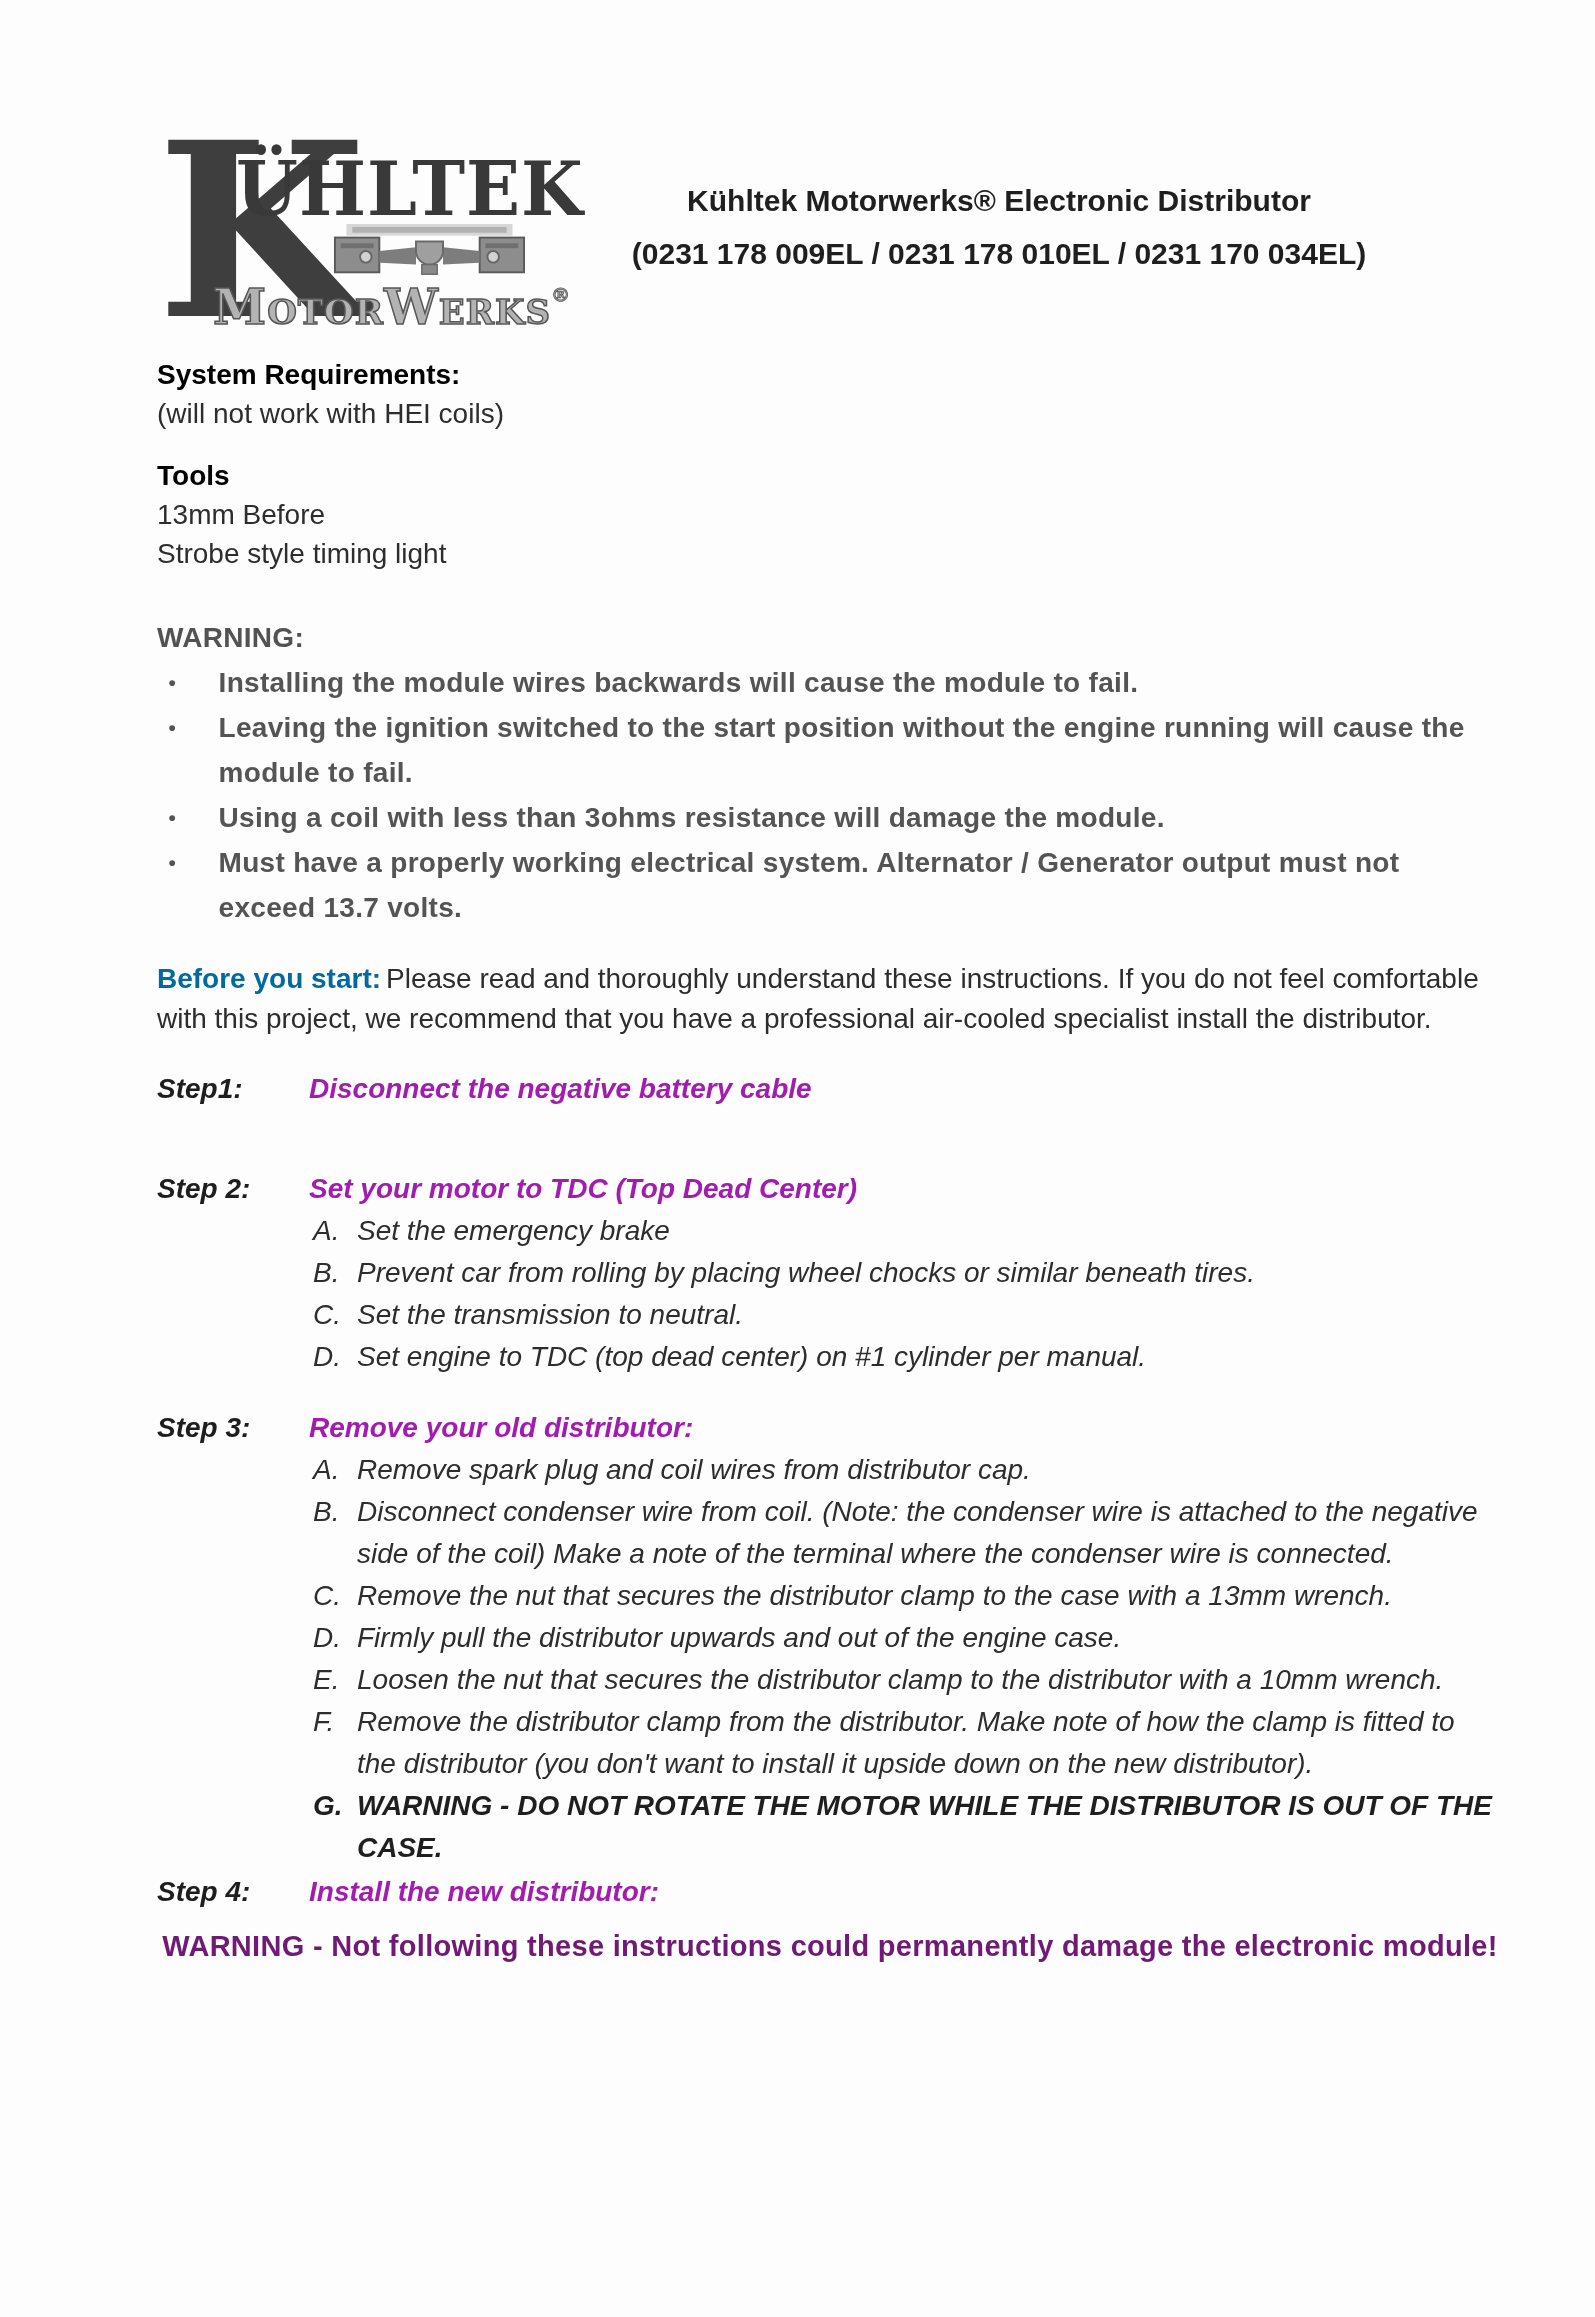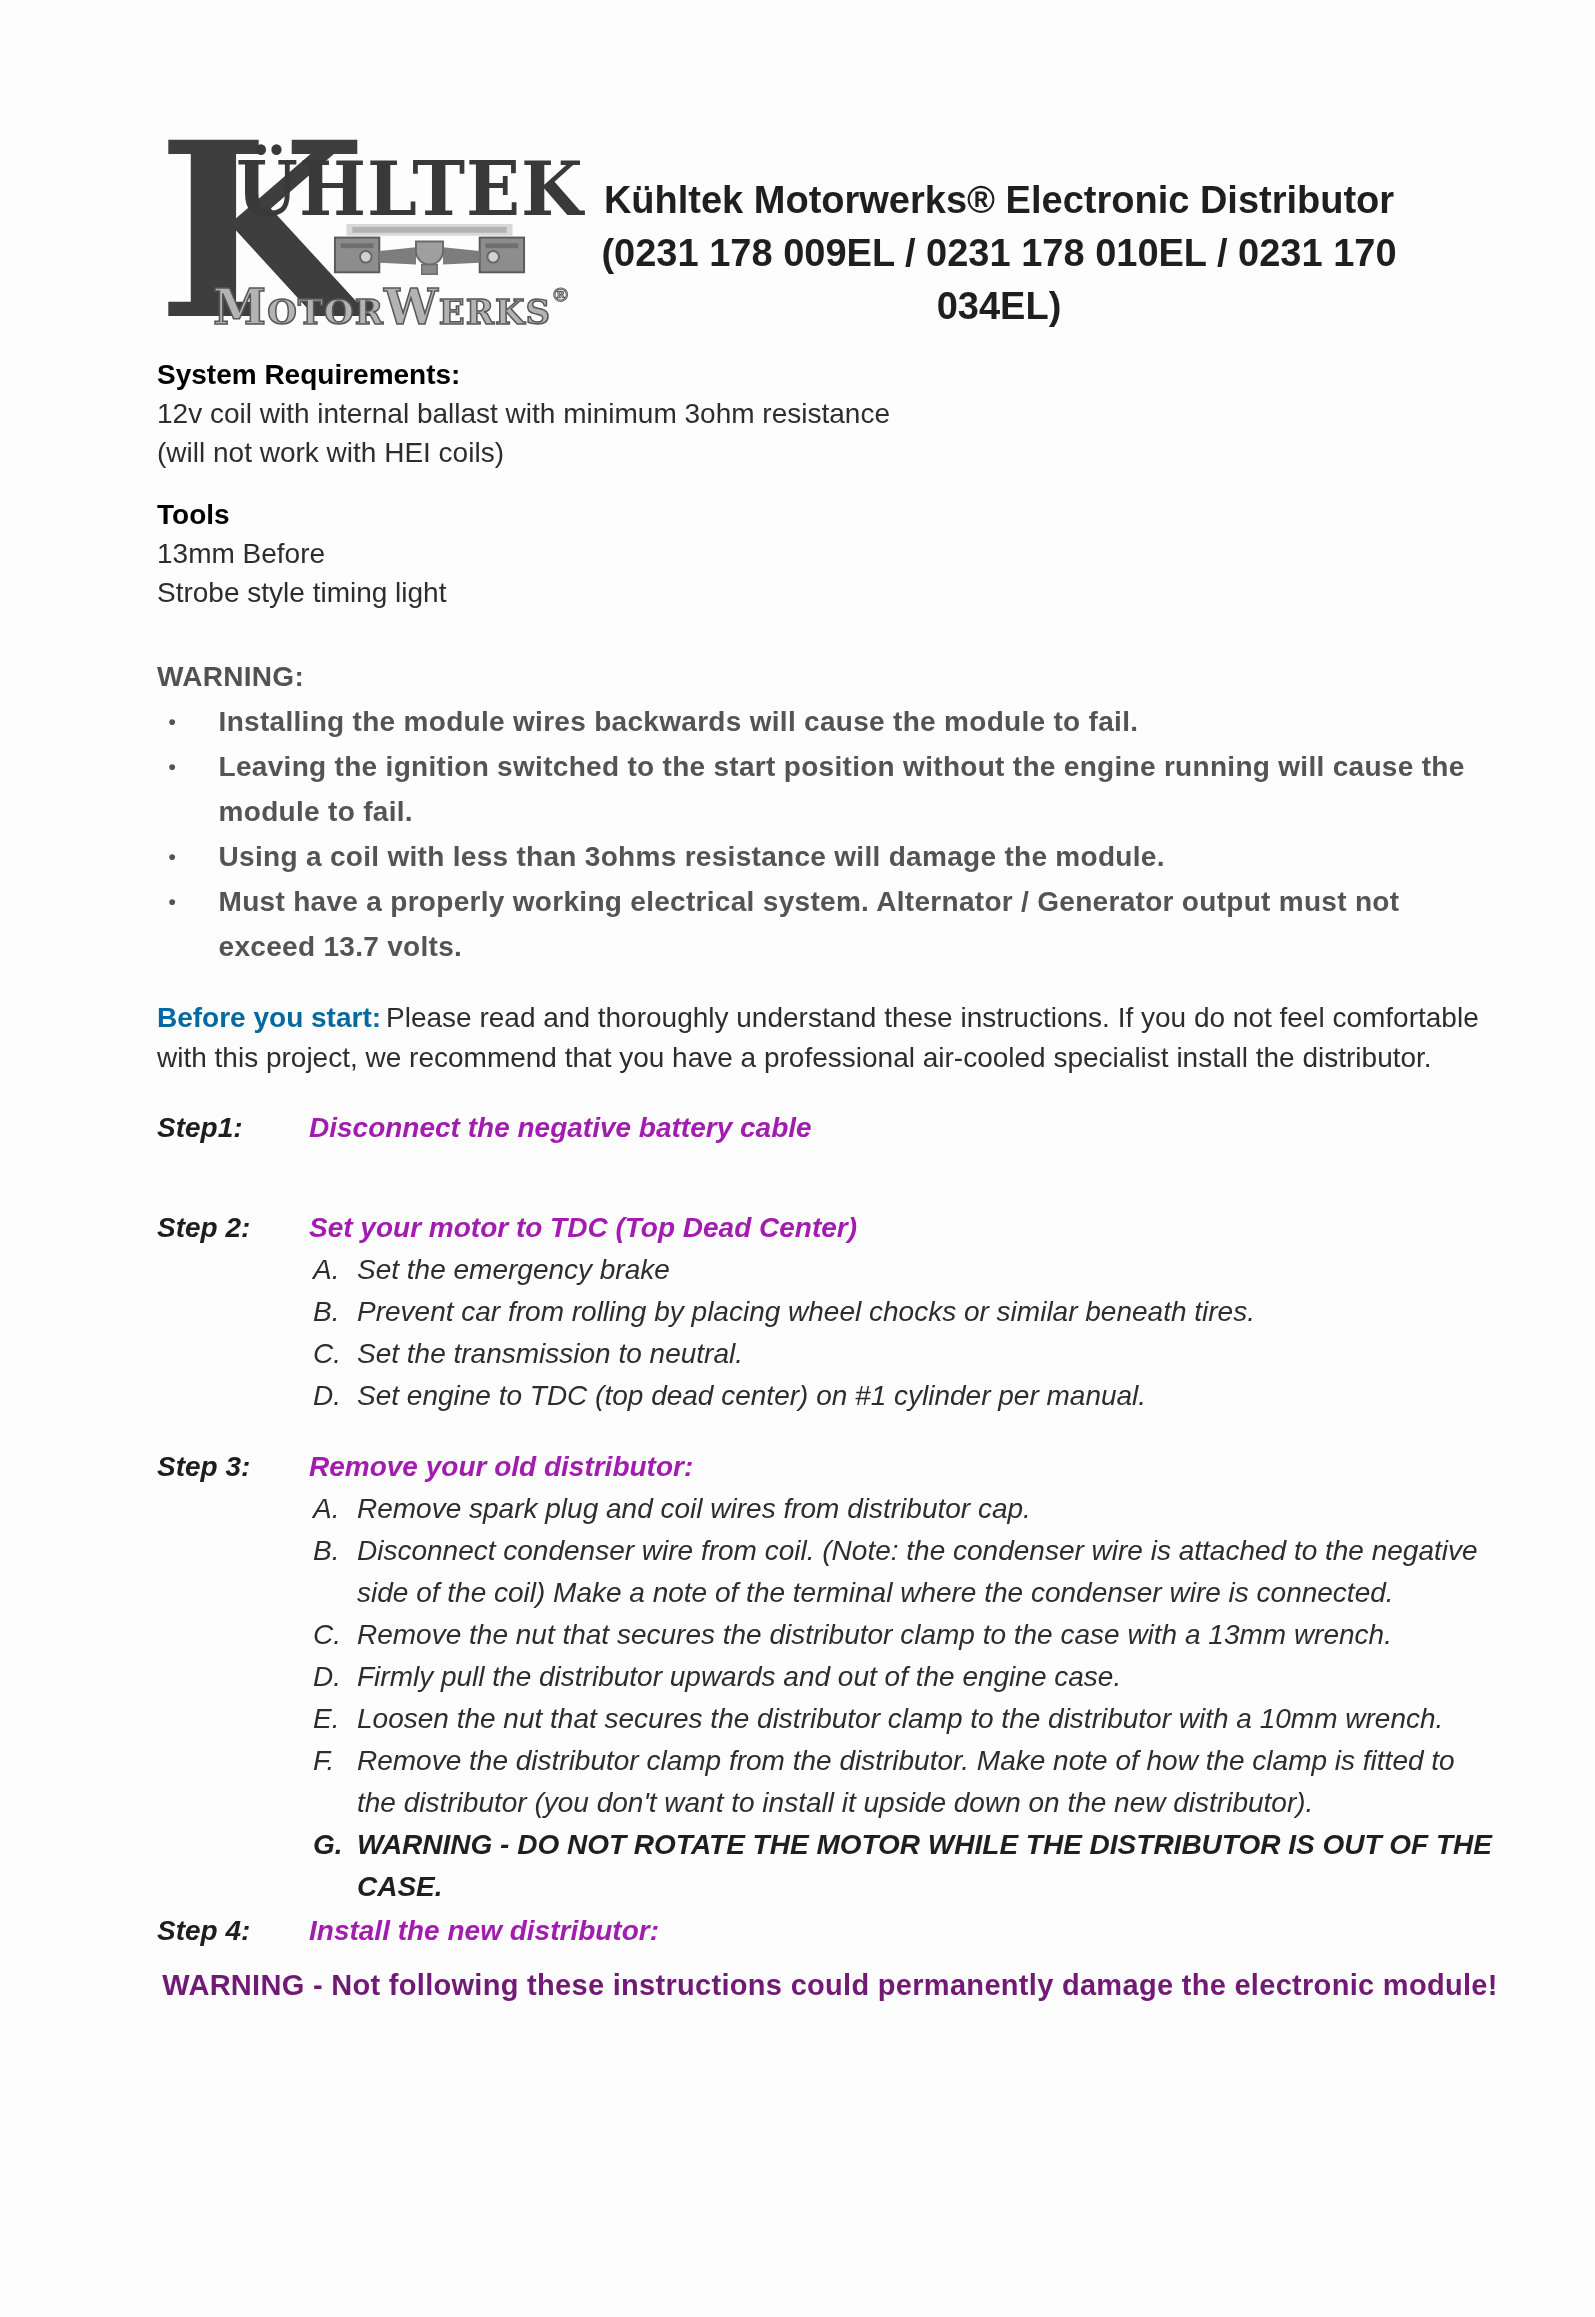--- a/index.html
+++ b/index.html
@@ -32,21 +32,21 @@
     font-family:"DejaVu Serif",serif; font-weight:700;
     font-variant:small-caps;
     font-size:48px; line-height:56px;
     color:#b3b3b3; -webkit-text-stroke:1.5px #565656; letter-spacing:1px;
     white-space:nowrap;
   }
   .logo-reg { font-size:19.3px; vertical-align:23px; -webkit-text-stroke:0.8px #565656; }
   .header-title {
     position:absolute; left:550px; top:174px; width:898px;
     text-align:center; font-weight:bold; color:#1f1f1f;
-    font-size:38px; line-height:53px;
+    font-size:30px; line-height:53px;
   }
   
   .content { padding:0 92px 0 157px; }
   .heading { font-weight:bold; color:#000000; }
   .tight { line-height:39px; }
   .sec-tools { margin-top:23px; }
   .sec-warning {
     margin-top:42px;
     font-weight:bold; color:#545454;
     line-height:45px; letter-spacing:0.3px;
@@ -107,21 +107,20 @@
     <div class="header-title">
       <div>Kühltek Motorwerks® Electronic Distributor</div>
       <div>(0231 178 009EL / 0231 178 010EL / 0231 170 034EL)</div>
     </div>
   </div>
 
   <div class="content">
 
     <div class="sec-sysreq tight">
       <div class="heading">System Requirements:</div>
-      <div>12v coil with internal ballast with minimum 3ohm resistance</div>
       <div>(will not work with HEI coils)</div>
     </div>
 
     <div class="sec-tools tight">
       <div class="heading">Tools</div>
       <div>13mm Before</div>
       <div>Strobe style timing light</div>
     </div>
 
     <div class="sec-warning">

